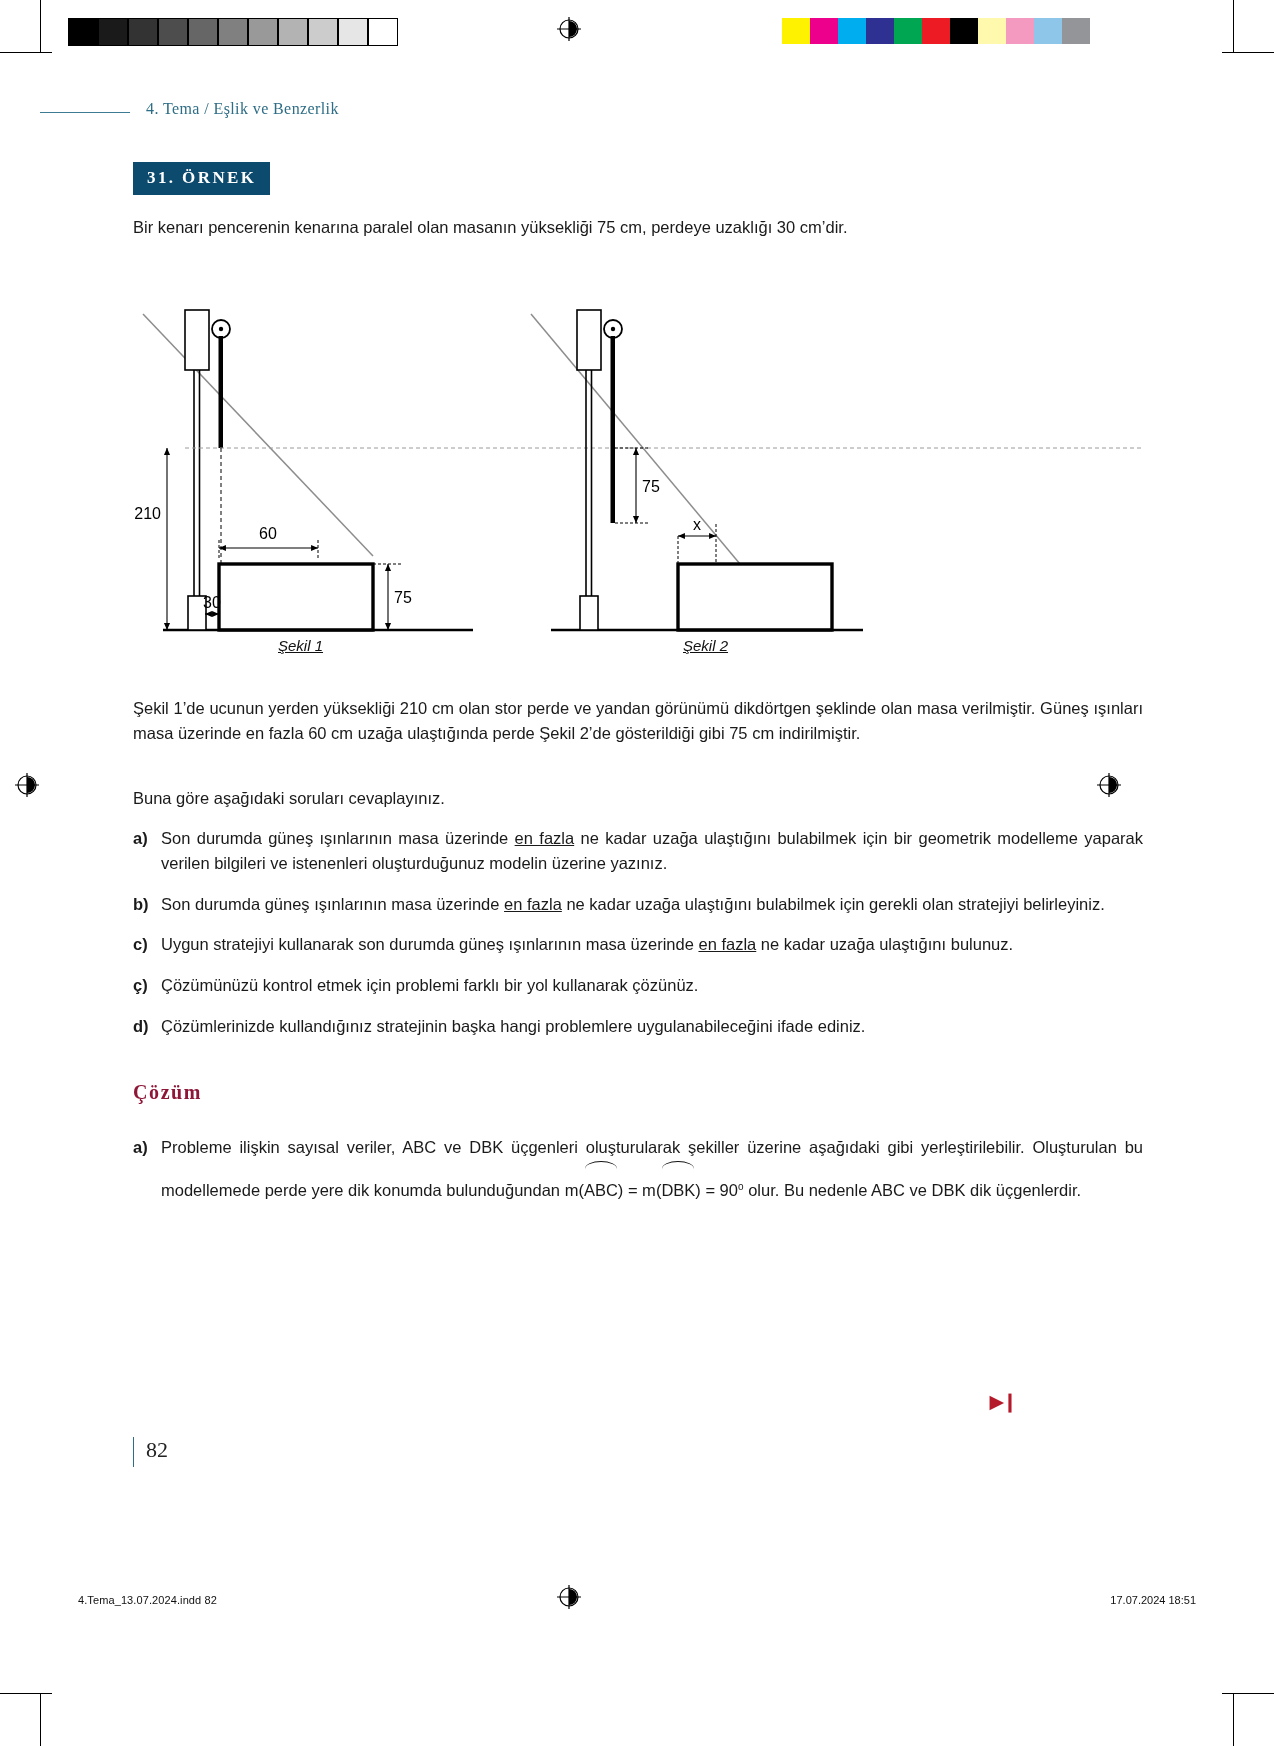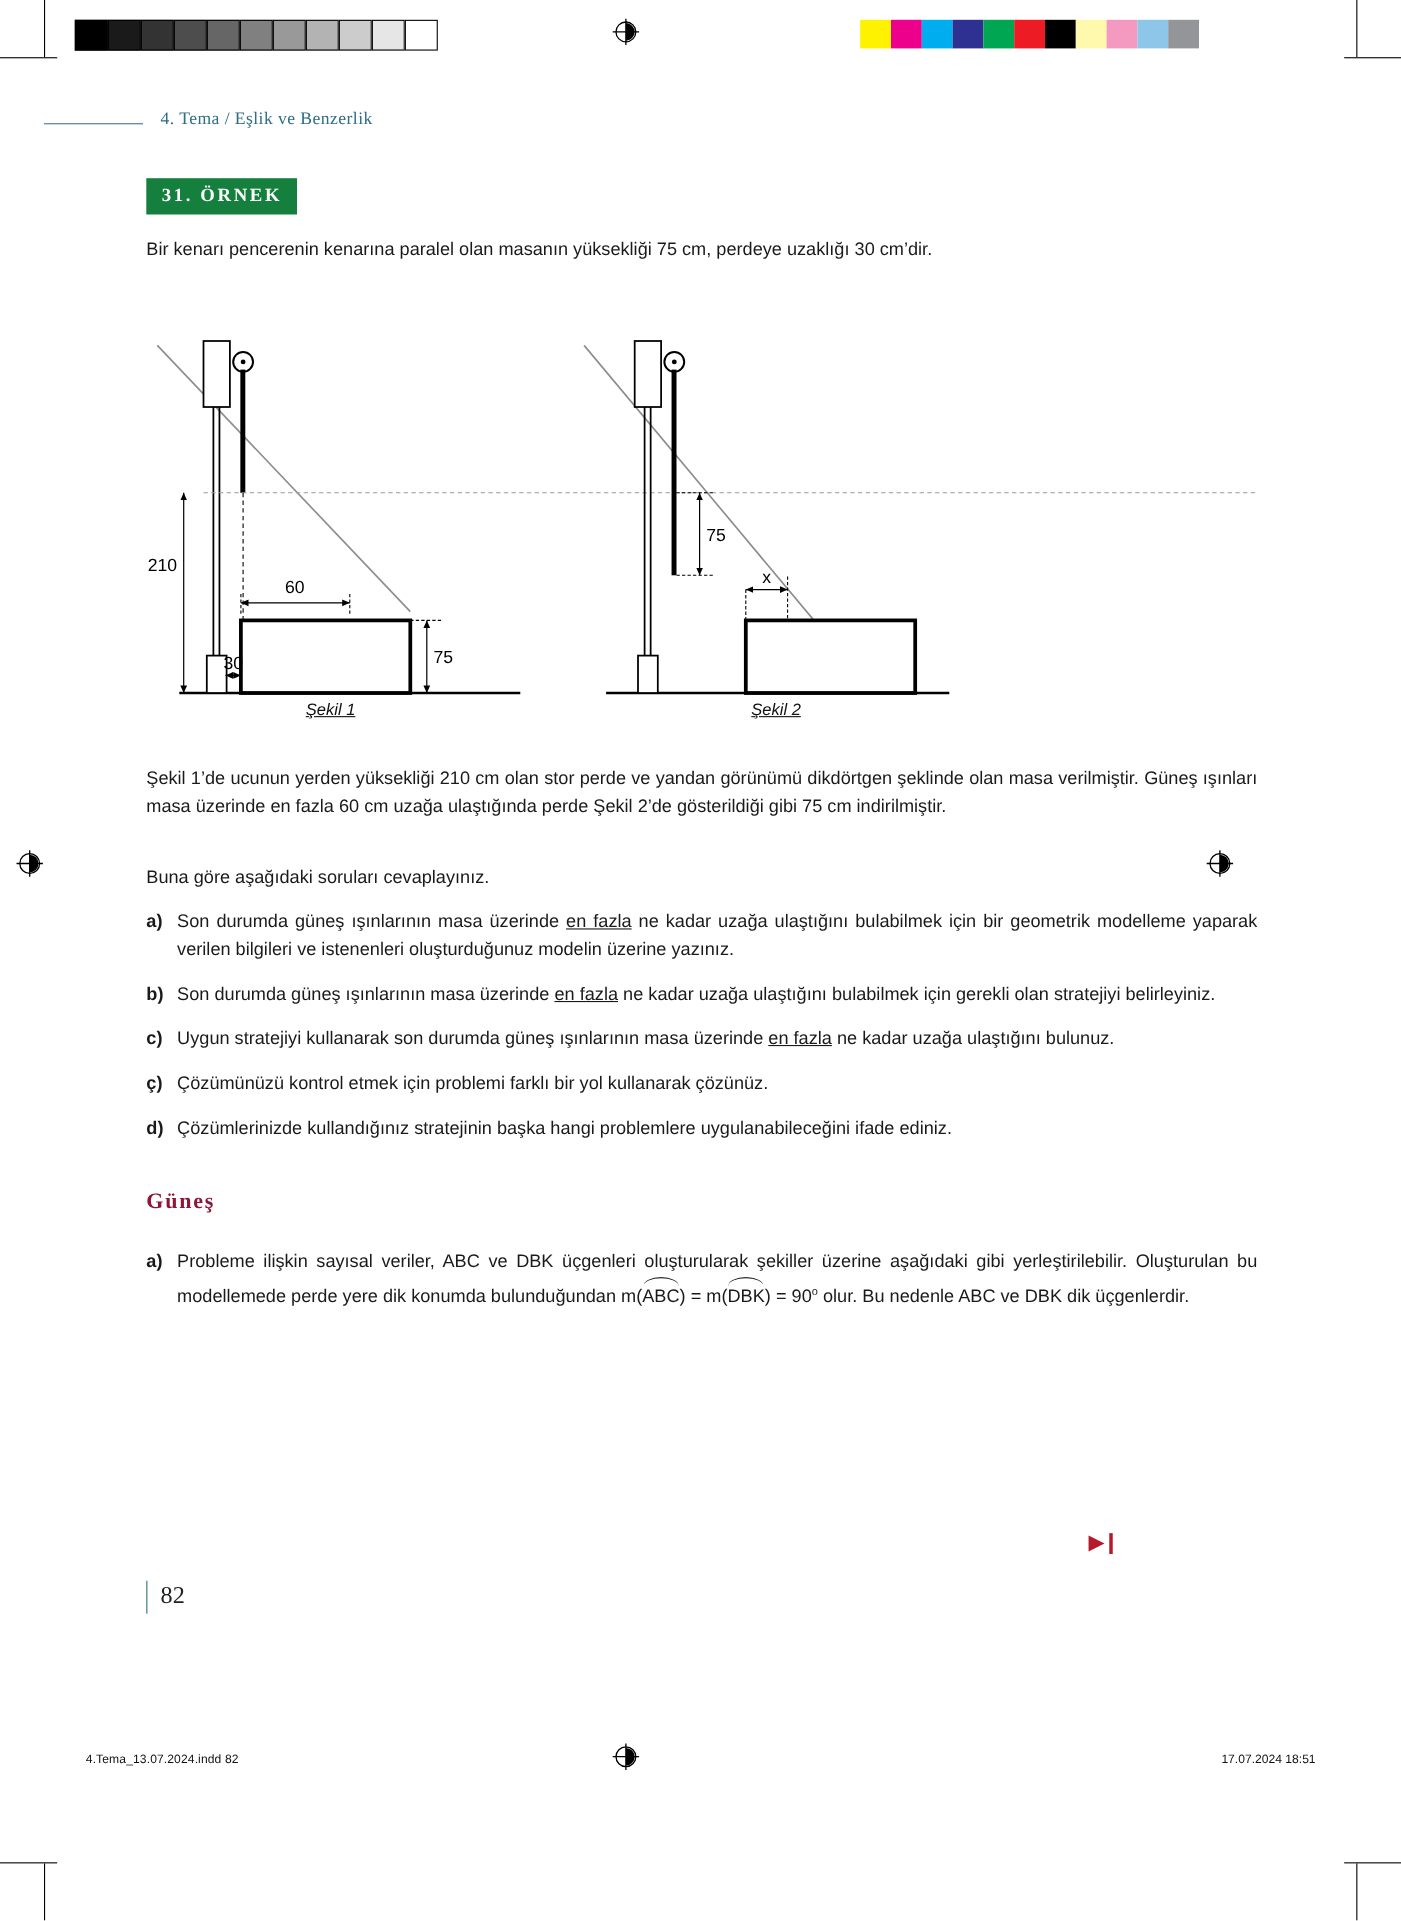--- a/index.html
+++ b/index.html
@@ -49,21 +49,21 @@
     font-family: "Liberation Serif", serif;
     font-size: 16px;
     letter-spacing: .4px;
     color: #2e6d85;
   }
 
   .example-badge {
     position: absolute;
     left: 133px;
     top: 162px;
-    background: #15803d;
+    background: #0c4a6e;
     color: #ffffff;
     font-family: "Liberation Serif", serif;
     font-weight: bold;
     font-size: 17px;
     letter-spacing: 2.4px;
     padding: 6px 14px 7px 14px;
   }
 
   .intro {
     position: absolute;
@@ -144,21 +144,21 @@
   .atext { text-align: justify; }
 
   .mline {
     display: inline-block;
     margin-top: 4px;
     font-size: 16.5px;
   }
   .arc-wrap {
     position: relative;
     display: inline-block;
-    padding-top: 3px;
+    padding-top: 14px;
   }
   .arc-wrap .arc {
     position: absolute;
     left: 1px; top: -3px;
     width: calc(100% - 2px);
     height: 7px;
     border-top: 1.2px solid #111;
     border-radius: 50% / 100% 100% 0 0;
   }
   sup.deg { font-size: 10px; vertical-align: super; }
@@ -395,21 +395,21 @@
       <div class="qmark">ç)</div>
       <div class="qtext">Çözümünüzü kontrol etmek için problemi farklı bir yol kullanarak çözünüz.</div>
     </div>
 
     <div class="qitem">
       <div class="qmark">d)</div>
       <div class="qtext">Çözümlerinizde kullandığınız stratejinin başka hangi problemlere uygulanabileceğini ifade ediniz.</div>
     </div>
   </div>
 
-  <div class="cozum-head">Güneş</div>
+  <div class="cozum-head">Çözüm</div>
 
   <div class="answer">
     <div class="qitem">
       <div class="qmark">a)</div>
       <div class="atext">
         <span>Probleme ilişkin sayısal veriler, ABC ve DBK üçgenleri oluşturularak şekiller üzerine aşağıdaki gibi yerleştirilebilir. Oluşturulan bu modellemede perde yere dik konumda bulunduğundan</span>
         <span class="mline"><span>m</span><span>(</span><span class="arc-wrap"><span class="arc"></span><span>ABC</span></span><span>)</span><span> = m</span><span>(</span><span class="arc-wrap"><span class="arc"></span><span>DBK</span></span><span>)</span><span> = 90</span><sup class="deg">o</sup><span> olur. Bu nedenle ABC ve DBK dik üçgenlerdir.</span></span>
       </div>
     </div>
   </div>

